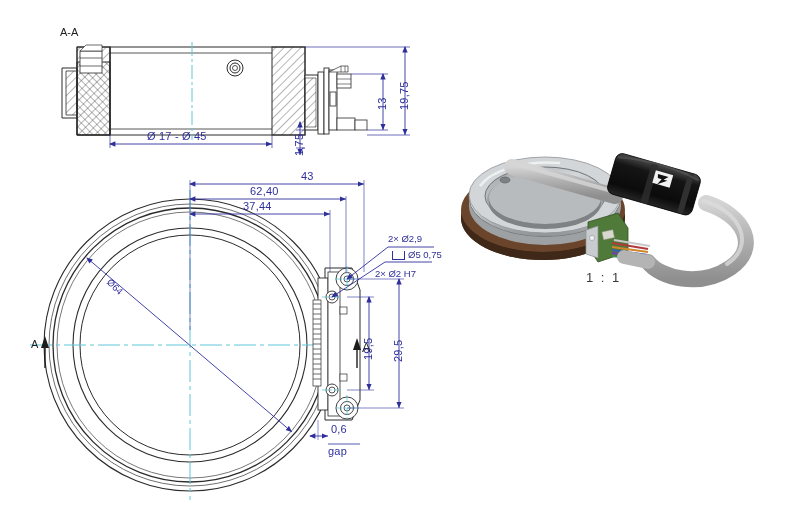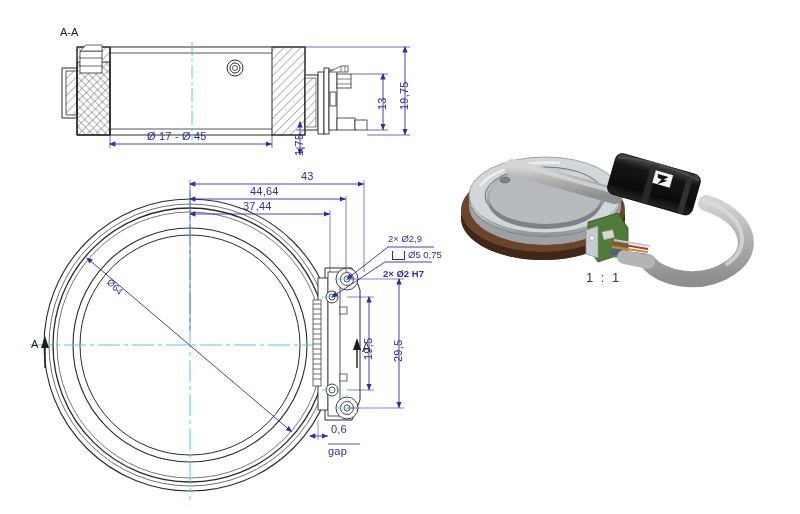--- a/index.html
+++ b/index.html
@@ -324,36 +324,36 @@
   <div class="lbl dim-txt" style="left:147px; top:131px;">Ø 17 - Ø 45</div>
 
   <div class="lbl dim-txt rot90" style="left:399px; top:110px;">19,75</div>
 
   <div class="lbl dim-txt rot90" style="left:377px; top:110px;">13</div>
 
   <div class="lbl dim-txt rot90" style="left:294px; top:156px;">1,75</div>
 
   <div class="lbl dim-txt" style="left:265px; top:171px;margin-left:36px;">43</div>
 
-  <div class="lbl dim-txt" style="left:250px; top:186px;">44,64</div>
+  <div class="lbl dim-txt" style="left:250px; top:186px;">62,40</div>
 
   <div class="lbl dim-txt" style="left:243px; top:201px;">37,44</div>
 
   <div class="lbl dim-txt-sm rotdiag" style="left:112px; top:277px;">Ø64</div>
 
   <div class="lbl blk-txt" style="left:31px; top:339px;">A</div>
   <div class="lbl blk-txt-md" style="left:362px; top:341px;">A</div>
 
   <div class="lbl dim-txt-sm" style="left:388px; top:234px;">2×  Ø2,9</div>
 
   <div class="lbl dim-txt-sm" style="left:392px; top:250px;text-align:right;">
     <span style="display:inline-block;width:11px;height:8px;border:1.2px solid #2f2f9c;border-top:none;vertical-align:middle;margin-right:3px;"></span><span>Ø5 0,75</span>
   </div>
 
-  <div class="lbl dim-txt-sm" style="left:383px; top:269px;font-weight:bold;">2×  Ø2 H7</div>
+  <div class="lbl dim-txt-sm" style="left:375px; top:269px;">2×  Ø2 H7</div>
 
   <div class="lbl dim-txt rot90" style="left:363px; top:360px;">19,5</div>
 
   <div class="lbl dim-txt rot90" style="left:393px; top:362px;">29,5</div>
 
   <div class="lbl dim-txt" style="left:331px; top:424px;">0,6</div>
   <div class="lbl dim-txt" style="left:328px; top:446px;">gap</div>
 
   <div class="lbl scale-lbl" style="left:586px; top:271px;">1 : 1</div>
 

